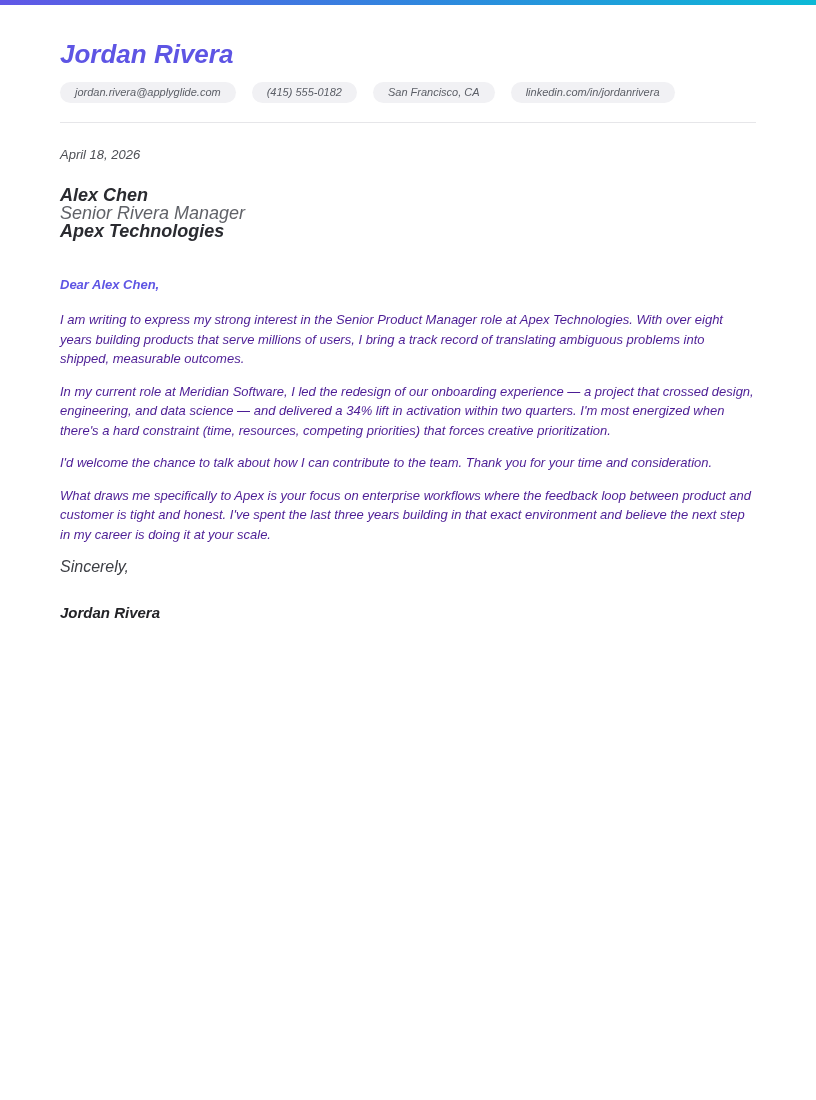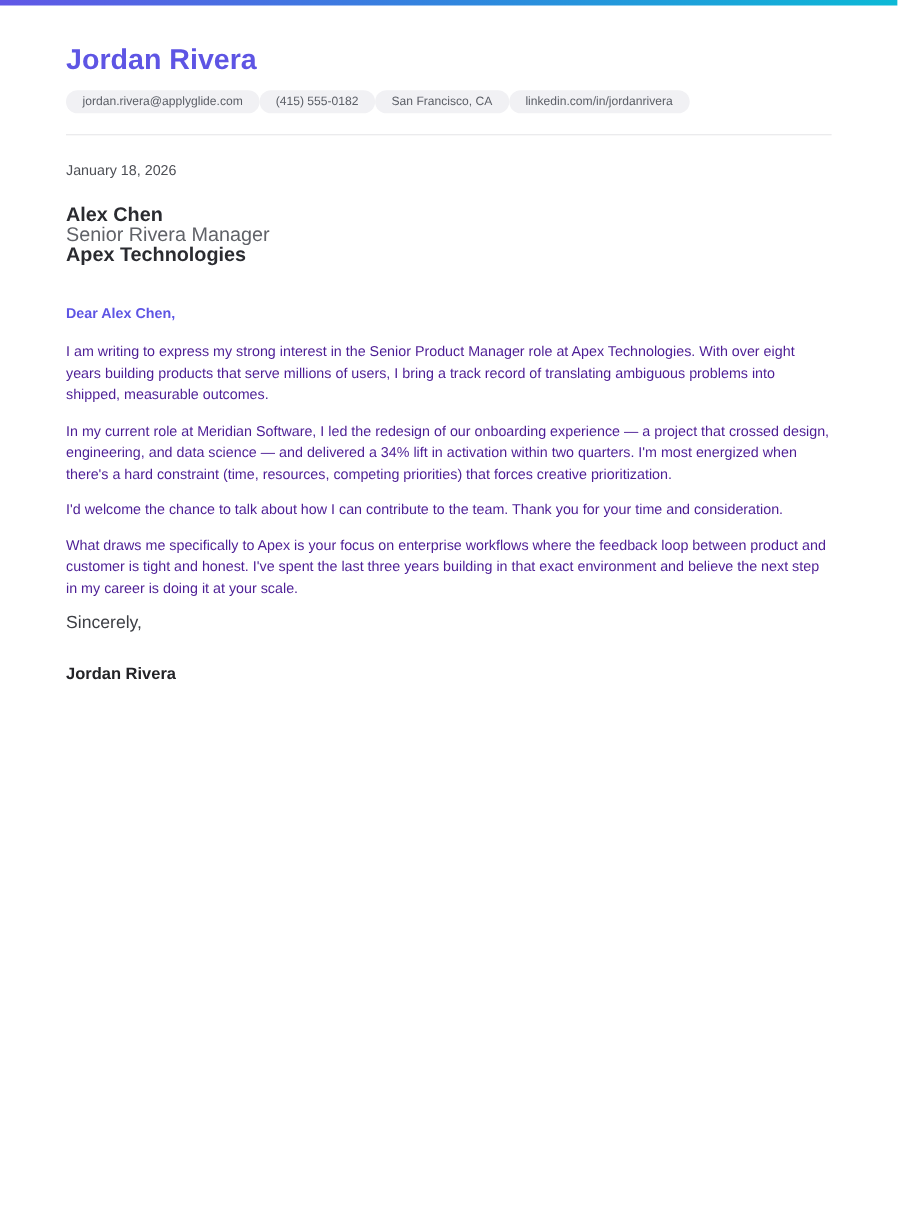--- a/index.html
+++ b/index.html
@@ -8,40 +8,42 @@
     font-family: "Liberation Sans", sans-serif;
     width: 816px;
     height: 1100px;
     overflow: hidden;
   }
   .page {
     width: 816px;
     height: 916px;
     background: #ffffff;
     position: relative;
+    font-style: italic;
   }
   .topbar {
     height: 5px;
     width: 100%;
     background: linear-gradient(90deg, #6157e6 0%, #2f87de 52%, #0cb9d6 100%);
   }
   .content {
     padding: 0 60px;
   }
   .doc-name {
     margin: 34px 0 0 0;
     font-size: 26px;
     line-height: 31px;
     font-weight: bold;
     color: #5e55e4;
   }
   .contact-row {
     margin-top: 12px;
     display: flex;
     flex-wrap: wrap;
+    gap: 16px;
   }
   .contact-pill {
     background: #f1f1f4;
     color: #5b5e66;
     font-size: 11px;
     line-height: 13px;
     padding: 4px 15px;
     border-radius: 999px;
     white-space: nowrap;
   }
@@ -107,21 +109,21 @@
 
     <div class="contact-row">
       <span class="contact-pill">jordan.rivera@applyglide.com</span>
       <span class="contact-pill">(415) 555-0182</span>
       <span class="contact-pill">San Francisco, CA</span>
       <span class="contact-pill">linkedin.com/in/jordanrivera</span>
     </div>
 
     <hr class="divider">
 
-    <div class="date-line">January 18, 2026</div>
+    <div class="date-line">April 18, 2026</div>
 
     <div class="recipient-block">
       <div class="recipient-name">Alex Chen</div>
       <div class="recipient-title">Senior Rivera Manager</div>
       <div class="recipient-company">Apex Technologies</div>
     </div>
 
     <div class="salutation">Dear Alex Chen,</div>
 
     <p class="body-para">I am writing to express my strong interest in the Senior Product Manager role at Apex Technologies. With over eight years building products that serve millions of users, I bring a track record of translating ambiguous problems into shipped, measurable outcomes.</p>

